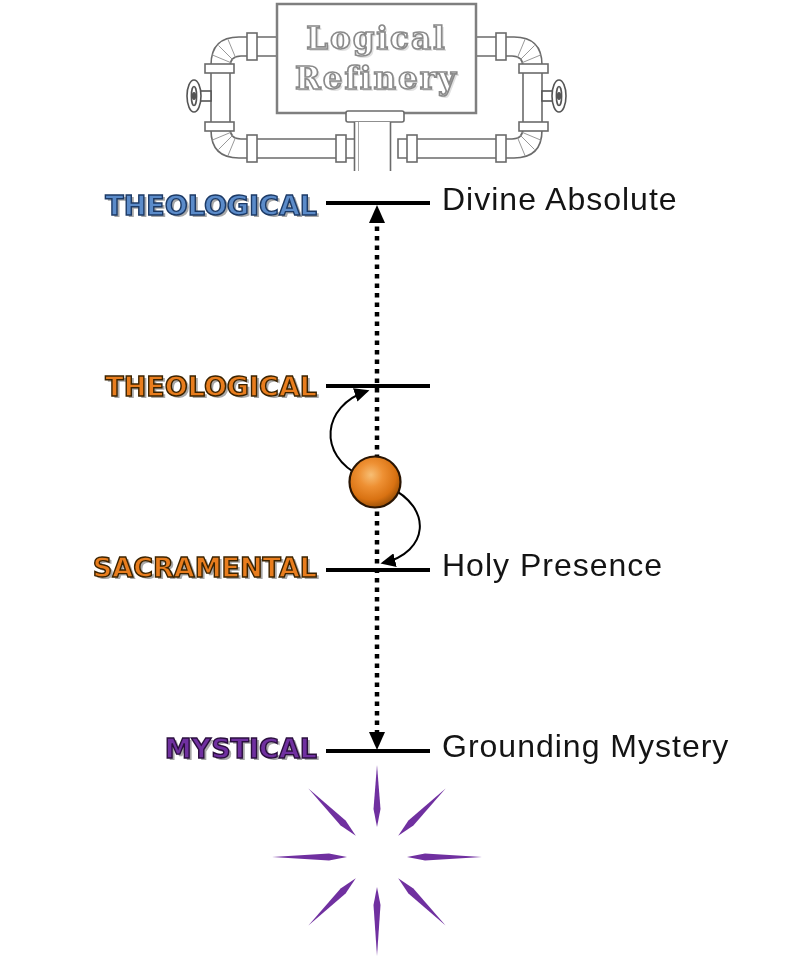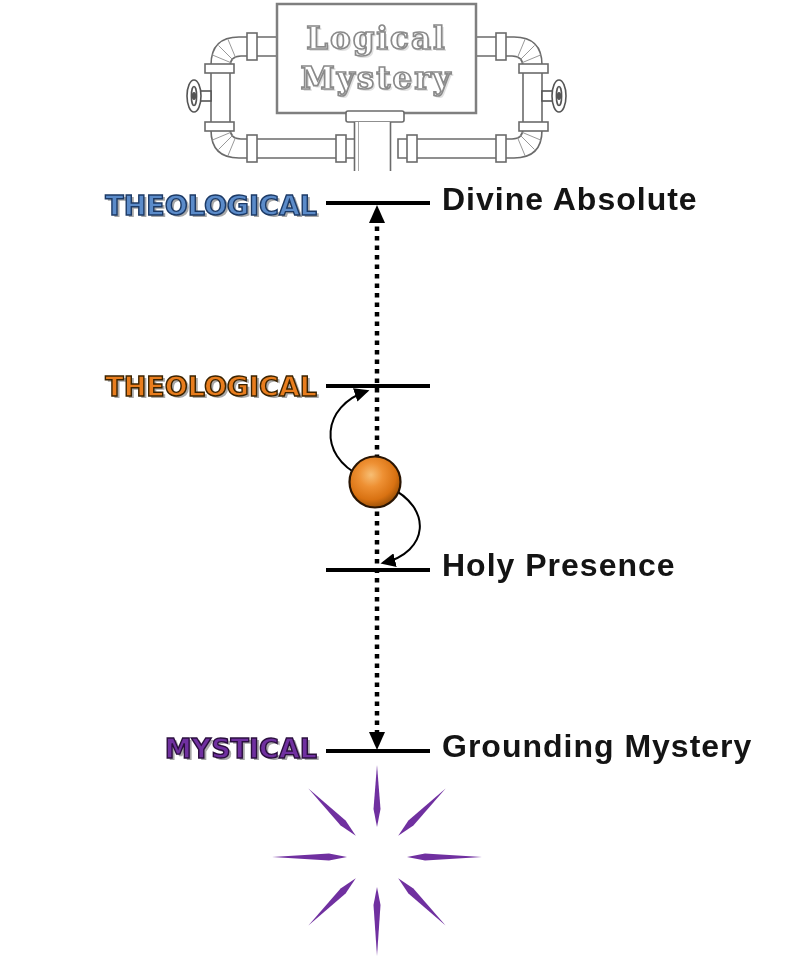--- a/index.html
+++ b/index.html
@@ -28,21 +28,21 @@
     text-shadow:2.5px 2.5px 0 rgba(96,96,96,0.55);
   }
   .lvl-theological { color:#5B8BC9; -webkit-text-stroke-color:#1C3A66; }
   .lvl-mythopoetic { color:#E87D1E; -webkit-text-stroke-color:#3B2300; }
   .lvl-sacramental { color:#E87D1E; -webkit-text-stroke-color:#3B2300; }
   .lvl-mystical    { color:#7030A0; -webkit-text-stroke-color:#2A0E3D; }
 
   
   .concept {
     position:absolute; left:433px; transform:translateY(-50%);
-    font-family:"Liberation Sans", sans-serif; font-size:32px; font-weight:700;
+    font-family:"Liberation Sans", sans-serif; font-size:32px; font-weight:400;
     letter-spacing:1px; color:#141414; white-space:nowrap;
   }
 </style>
 </head>
 <body>
 
 <div id="stage">
 
   <svg id="gfx" width="794" height="958" viewBox="0 0 794 958">
     <defs>
@@ -139,24 +139,25 @@
       <polygon points="389.2,878.2 399.4,893.4 436.6,925.6 404.4,888.4"></polygon>
       <polygon points="368,887 364.5,905 368,956 371.5,905"></polygon>
       <polygon points="346.8,878.2 336.6,893.4 299.4,925.6 331.6,888.4"></polygon>
       <polygon points="338,857 320,860.5 263,857 320,853.5"></polygon>
       <polygon points="346.8,835.8 336.6,820.6 299.4,788.4 331.6,825.6"></polygon>
     </g>
   </svg>
 
   <div class="box-title">
     <span>Logical</span>
-    <span>Mystery</span>
+    <span>Refinery</span>
   </div>
 
   <div class="bubble lvl-theological" style="top: 205px; color: rgb(91, 139, 201); -webkit-text-stroke-color: rgb(28, 58, 102);">THEOLOGICAL</div>
   <div class="bubble lvl-mythopoetic" style="top: 386px; color: rgb(232, 125, 30); -webkit-text-stroke-color: rgb(59, 35, 0);">THEOLOGICAL</div>
+  <div class="bubble lvl-sacramental" style="top: 567px; color: rgb(232, 125, 30); -webkit-text-stroke-color: rgb(59, 35, 0);">SACRAMENTAL</div>
   <div class="bubble lvl-mystical" style="top: 748px; color: rgb(112, 48, 160); -webkit-text-stroke-color: rgb(42, 14, 61);">MYSTICAL</div>
 
   <div class="concept" style="top:199px">Divine Absolute</div>
   <div class="concept" style="top:565px">Holy Presence</div>
   <div class="concept" style="top:746px">Grounding Mystery</div>
 
 </div>
 
 </body></html>

